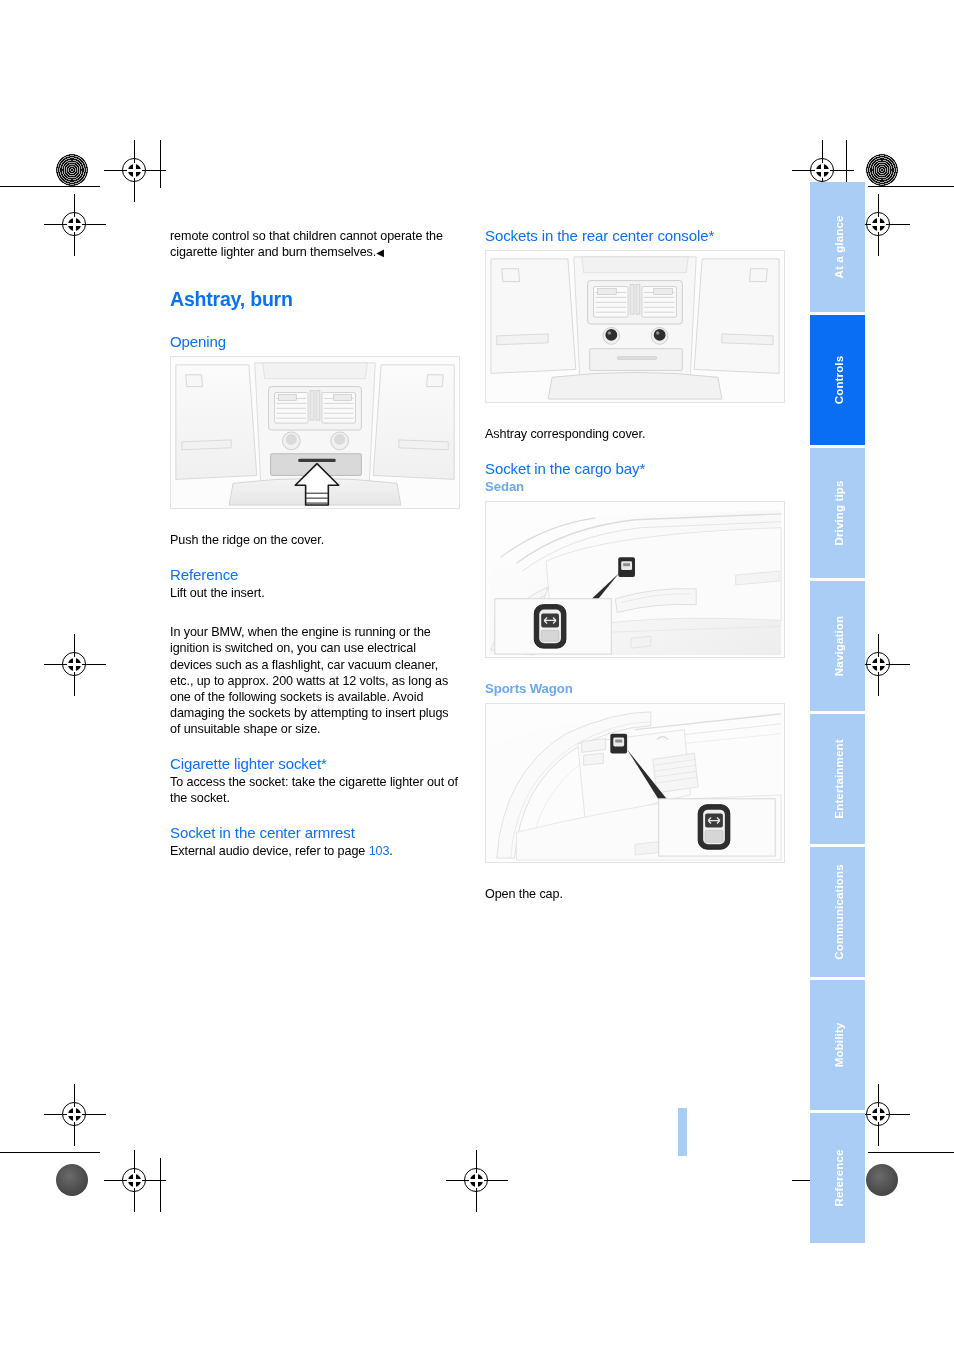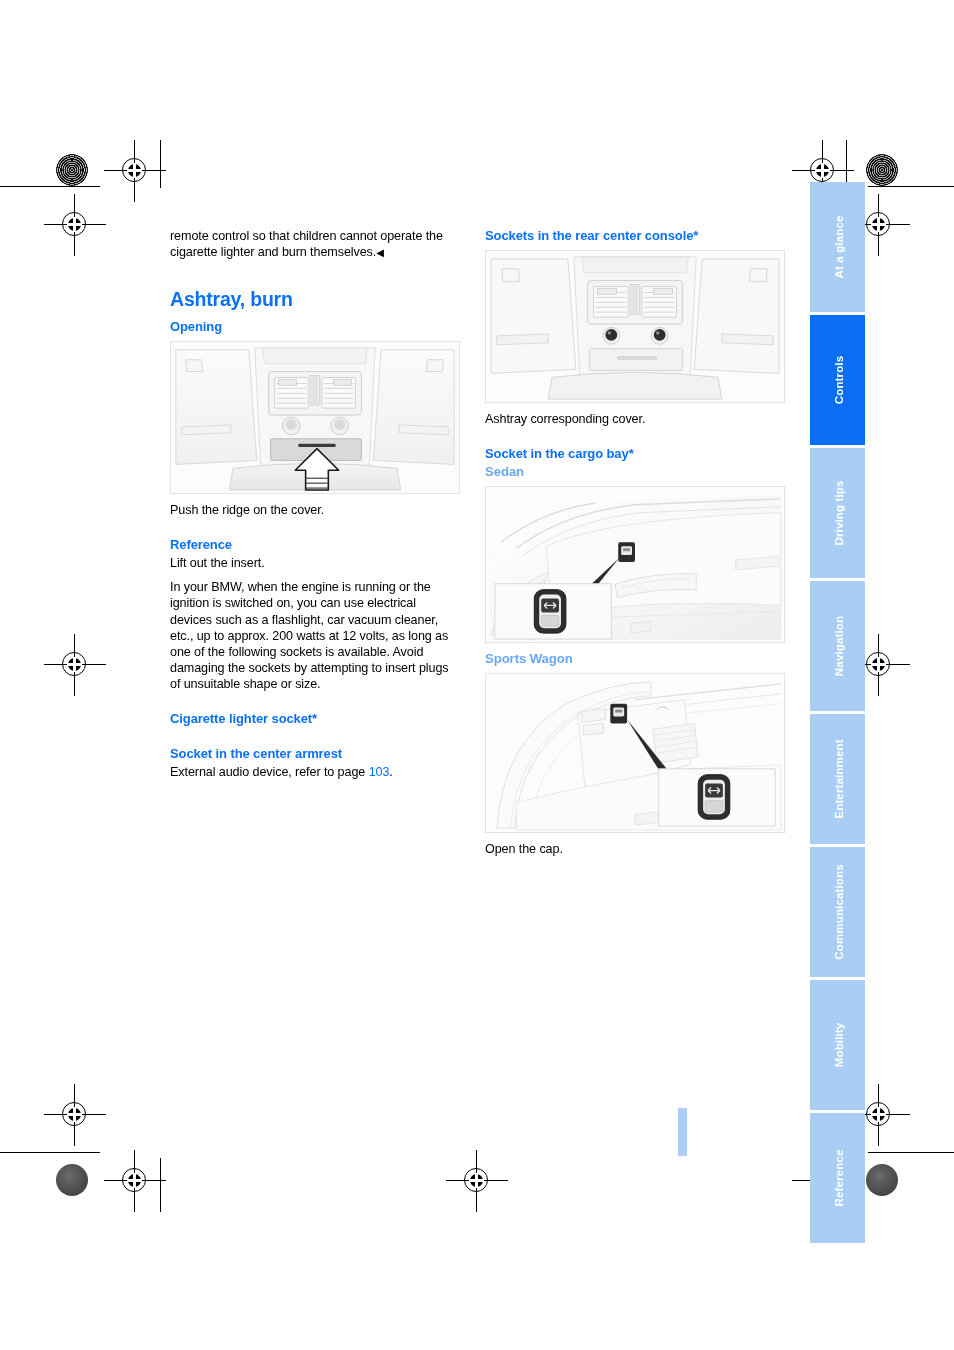--- a/index.html
+++ b/index.html
@@ -76,37 +76,37 @@
     letter-spacing: -0.1px;
   }
   .h1 {
     font-size: 19.5px;
     font-weight: bold;
     color: #0a70f5;
     line-height: 23px;
     letter-spacing: -0.2px;
   }
   .h2 {
-    font-size: 13px;
-    font-weight: bold;
+    font-size: 15px;
+    font-weight: normal;
     color: #0a70f5;
     line-height: 16px;
     letter-spacing: -0.1px;
   }
   .h3 {
     font-size: 13.2px;
     font-weight: bold;
     color: #6aa9f2;
     line-height: 16px;
     letter-spacing: -0.1px;
   }
   .link { color: #0a70f5; }
   .mt-head { margin-top: 19px; }
   .mt-head-big { margin-top: 27px; }
-  .mt-sub { margin-top: 8px; }
+  .mt-sub { margin-top: 23px; }
   .mt-text { margin-top: 2px; }
   .endmark { font-size: 10px; letter-spacing: 0; }
 
   
   .figure {
     position: relative;
     margin-top: 6px;
     background: #fdfdfd;
     border: 1px solid #e3e3e3;
     box-sizing: border-box;
@@ -378,20 +378,21 @@
 
     <p class="body-text mt-sub">Push the ridge on the cover.</p>
 
     <h2 class="h2 mt-head">Reference</h2>
     <p class="body-text mt-text">Lift out the insert.</p>
 
 
     <p class="body-text mt-sub">In your BMW, when the engine is running or the ignition is switched on, you can use electrical devices such as a flashlight, car vacuum cleaner, etc., up to approx. 200 watts at 12 volts, as long as one of the following sockets is available. Avoid damaging the sockets by attempting to insert plugs of unsuitable shape or size.</p>
 
     <h2 class="h2 mt-head">Cigarette lighter socket*</h2>
+    <p class="body-text mt-text">To access the socket: take the cigarette lighter out of the socket.</p>
 
     <h2 class="h2 mt-head">Socket in the center armrest</h2>
     <p class="body-text mt-text"><span>External audio device, refer to page </span><span class="link">103</span><span>.</span></p>
   </div>
 
   <div class="col col-right">
 
     <h2 class="h2">Sockets in the rear center console*</h2>
 
     <div class="figure" style="height:153px;">

